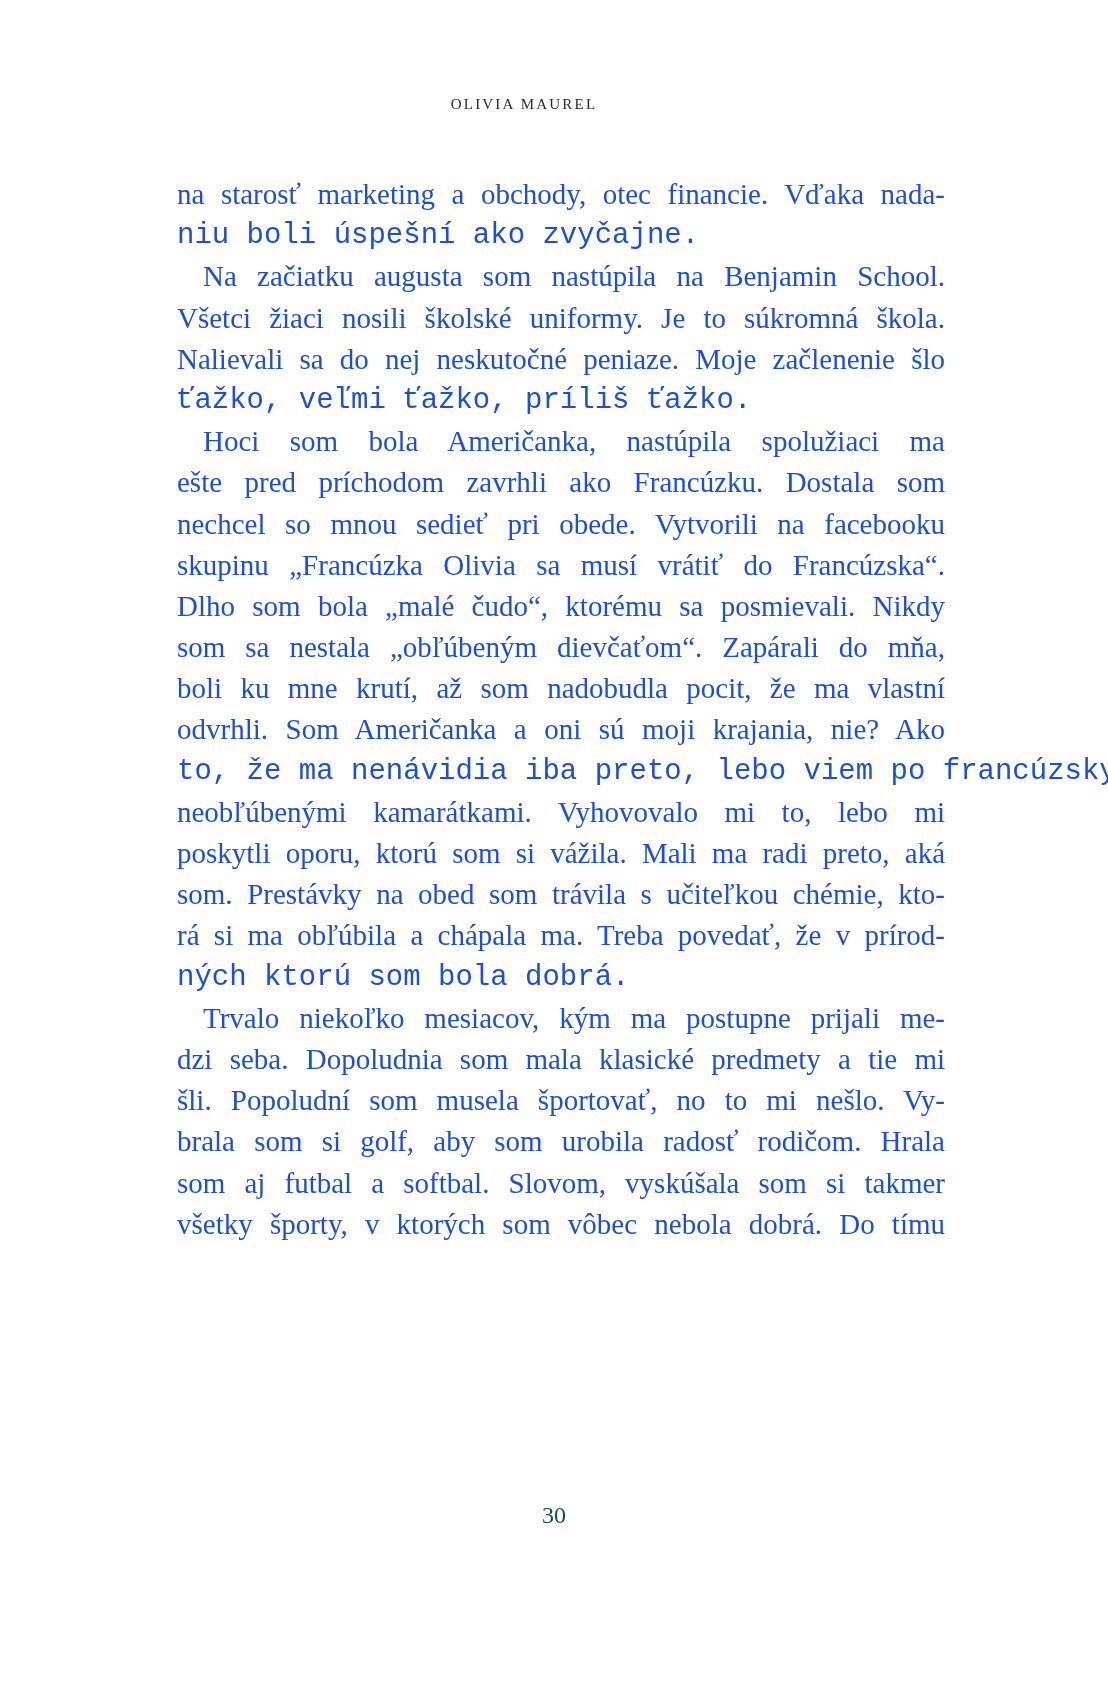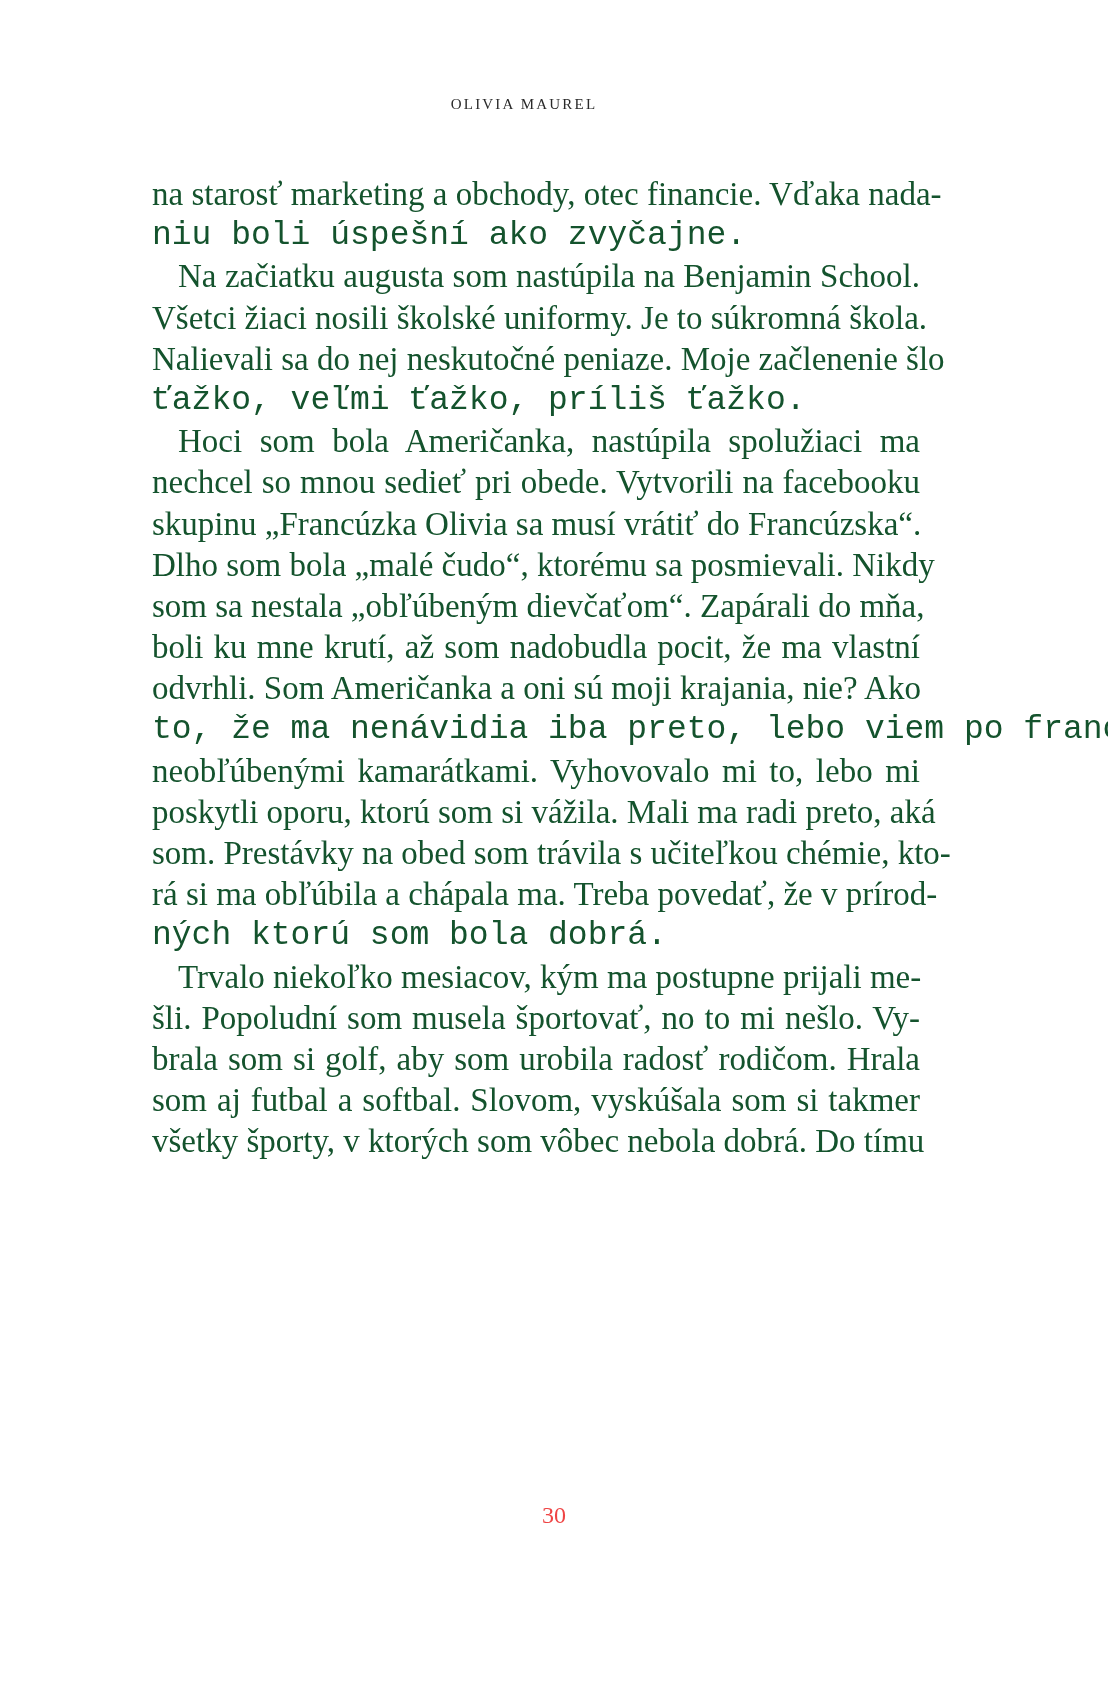--- a/index.html
+++ b/index.html
@@ -4,73 +4,75 @@
   <style>
     html, body { margin: 0; padding: 0; background: #ffffff; }
     body { width: 1108px; height: 1697px; position: relative; overflow: hidden; }
     .page { position: absolute; left: 0; top: 0; width: 1108px; height: 1697px; background: #ffffff; }
     .running-head {
       position: absolute; top: 96px; left: 0; width: 1048px; text-align: center;
       font-family: "Liberation Serif", "DejaVu Serif", serif;
       font-size: 15px; letter-spacing: 2.2px; color: #2a2a2a;
     }
     .body-text {
-      position: absolute; left: 152px; top: 174px; width: 768px;
+      position: absolute; left: 177px; top: 174px; width: 768px;
       font-family: "Liberation Serif", "DejaVu Serif", serif;
-      font-size: 33px; color: #14532d;
+      font-size: 29px; color: #1d4ed8;
     }
     .line {
       height: 41.2px; line-height: 41.2px;
       text-align: justify; text-align-last: justify;
       white-space: nowrap;
     }
     .line.last { text-align-last: left; font-family: Liberation Mono, monospace; }
     .line.indent { padding-left: 26px; }
     .line em { font-style: italic; }
     .page-number {
       position: absolute; top: 1502px; left: 0; width: 1108px; text-align: center;
       font-family: "Liberation Serif", "DejaVu Serif", serif;
-      font-size: 24px; color: #ef4444;
+      font-size: 24px; color: #0c4a6e;
     }
   </style>
 </head>
 <body>
 
 <div class="page">
   <div class="running-head">OLIVIA MAUREL</div>
   <div class="body-text" id="body-text">
       <div>
         <div class="line">na starosť marketing a obchody, otec financie. Vďaka nada-</div>
         <div class="line last">niu boli úspešní ako zvyčajne.</div>
       </div>
       <div>
         <div class="line indent">Na začiatku augusta som nastúpila na Benjamin School.</div>
         <div class="line">Všetci žiaci nosili školské uniformy. Je to súkromná škola.</div>
         <div class="line">Nalievali sa do nej neskutočné peniaze. Moje začlenenie šlo</div>
         <div class="line last">ťažko, veľmi ťažko, príliš ťažko.</div>
       </div>
       <div>
         <div class="line indent">Hoci som bola Američanka, nastúpila spolužiaci ma</div>
+        <div class="line">ešte pred príchodom zavrhli ako Francúzku. Dostala som</div>
         <div class="line">nechcel so mnou sedieť pri obede. Vytvorili na facebooku</div>
         <div class="line">skupinu „Francúzka Olivia sa musí vrátiť do Francúzska“.</div>
         <div class="line">Dlho som bola „malé čudo“, ktorému sa posmievali. Nikdy</div>
         <div class="line">som sa nestala „obľúbeným dievčaťom“. Zapárali do mňa,</div>
         <div class="line">boli ku mne krutí, až som nadobudla pocit, že ma vlastní</div>
         <div class="line">odvrhli. Som Američanka a oni sú moji krajania, nie? Ako</div>
         <div class="line last">to, že ma nenávidia iba preto, lebo viem po francúzsky?</div>
       </div>
       <div>
         <div class="line">neobľúbenými kamarátkami. Vyhovovalo mi to, lebo mi</div>
         <div class="line">poskytli oporu, ktorú som si vážila. Mali ma radi preto, aká</div>
         <div class="line">som. Prestávky na obed som trávila s učiteľkou chémie, kto-</div>
         <div class="line">rá si ma obľúbila a chápala ma. Treba povedať, že v prírod-</div>
         <div class="line last">ných ktorú som bola dobrá.</div>
       </div>
       <div>
         <div class="line indent">Trvalo niekoľko mesiacov, kým ma postupne prijali me-</div>
+        <div class="line">dzi seba. Dopoludnia som mala klasické predmety a tie mi</div>
         <div class="line">šli. Popoludní som musela športovať, no to mi nešlo. Vy-</div>
         <div class="line">brala som si golf, aby som urobila radosť rodičom. Hrala</div>
         <div class="line">som aj futbal a softbal. Slovom, vyskúšala som si takmer</div>
         <div class="line">všetky športy, v ktorých som vôbec nebola dobrá. Do tímu</div>
       </div>
     </div>
   <div class="page-number">30</div>
 </div>
 
 </body></html>

